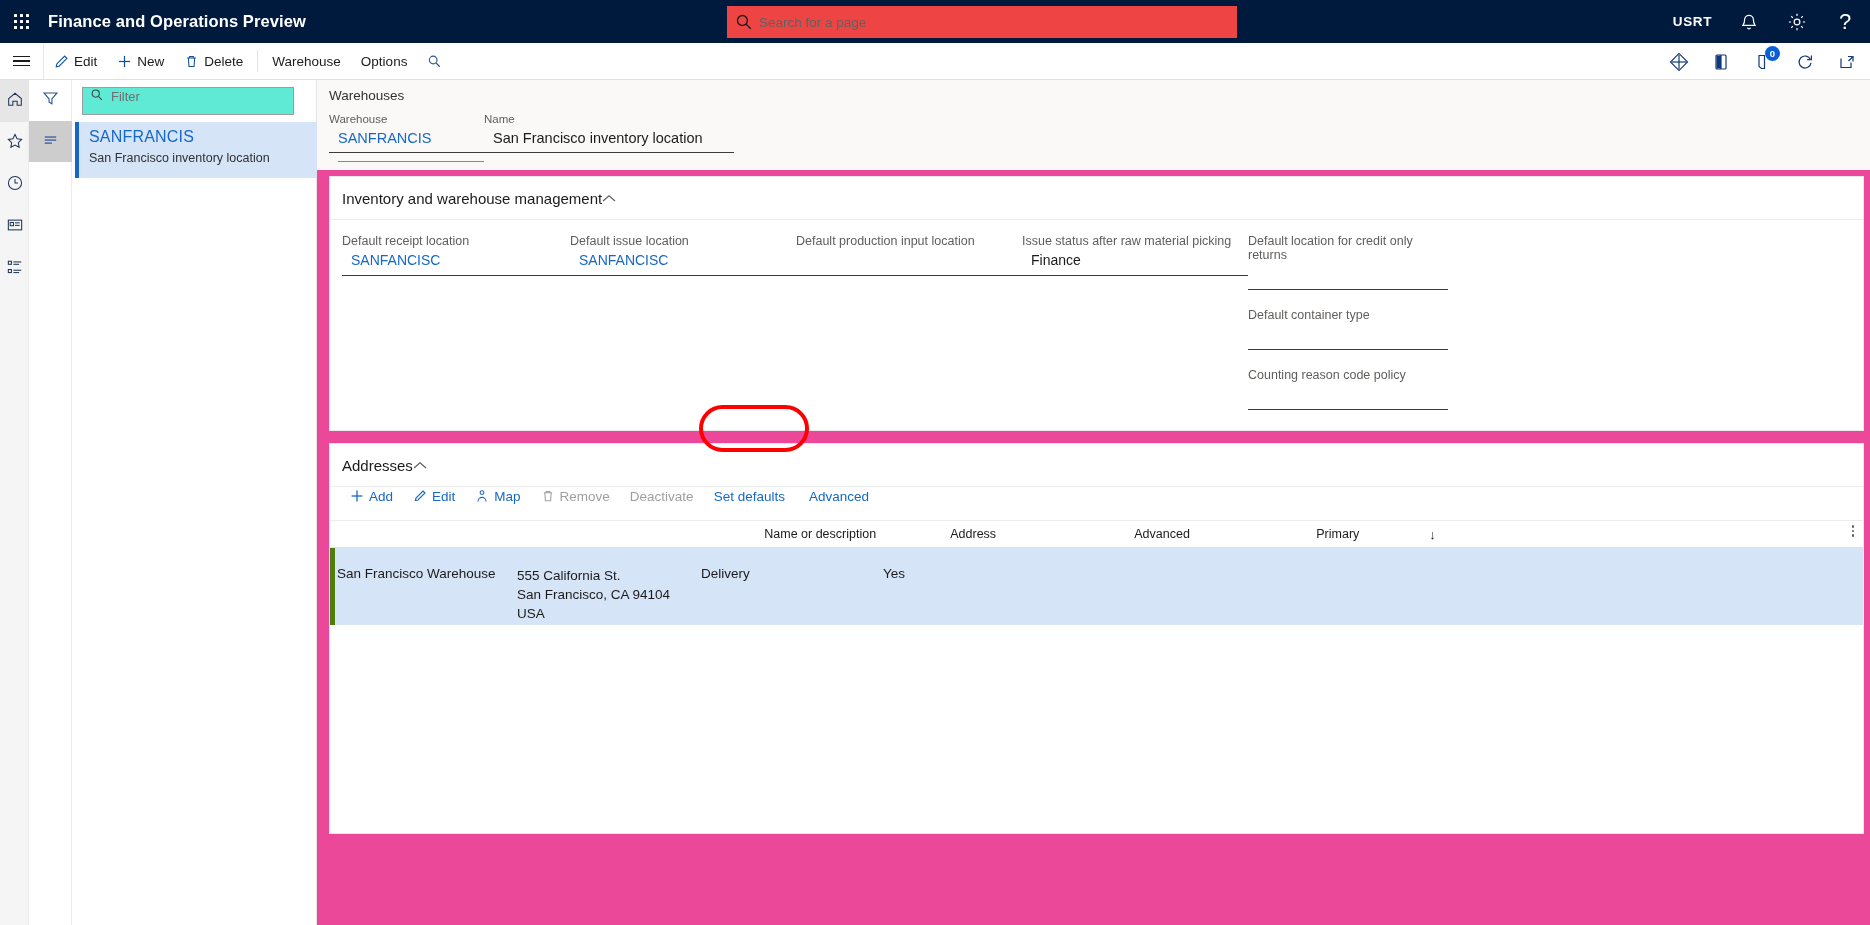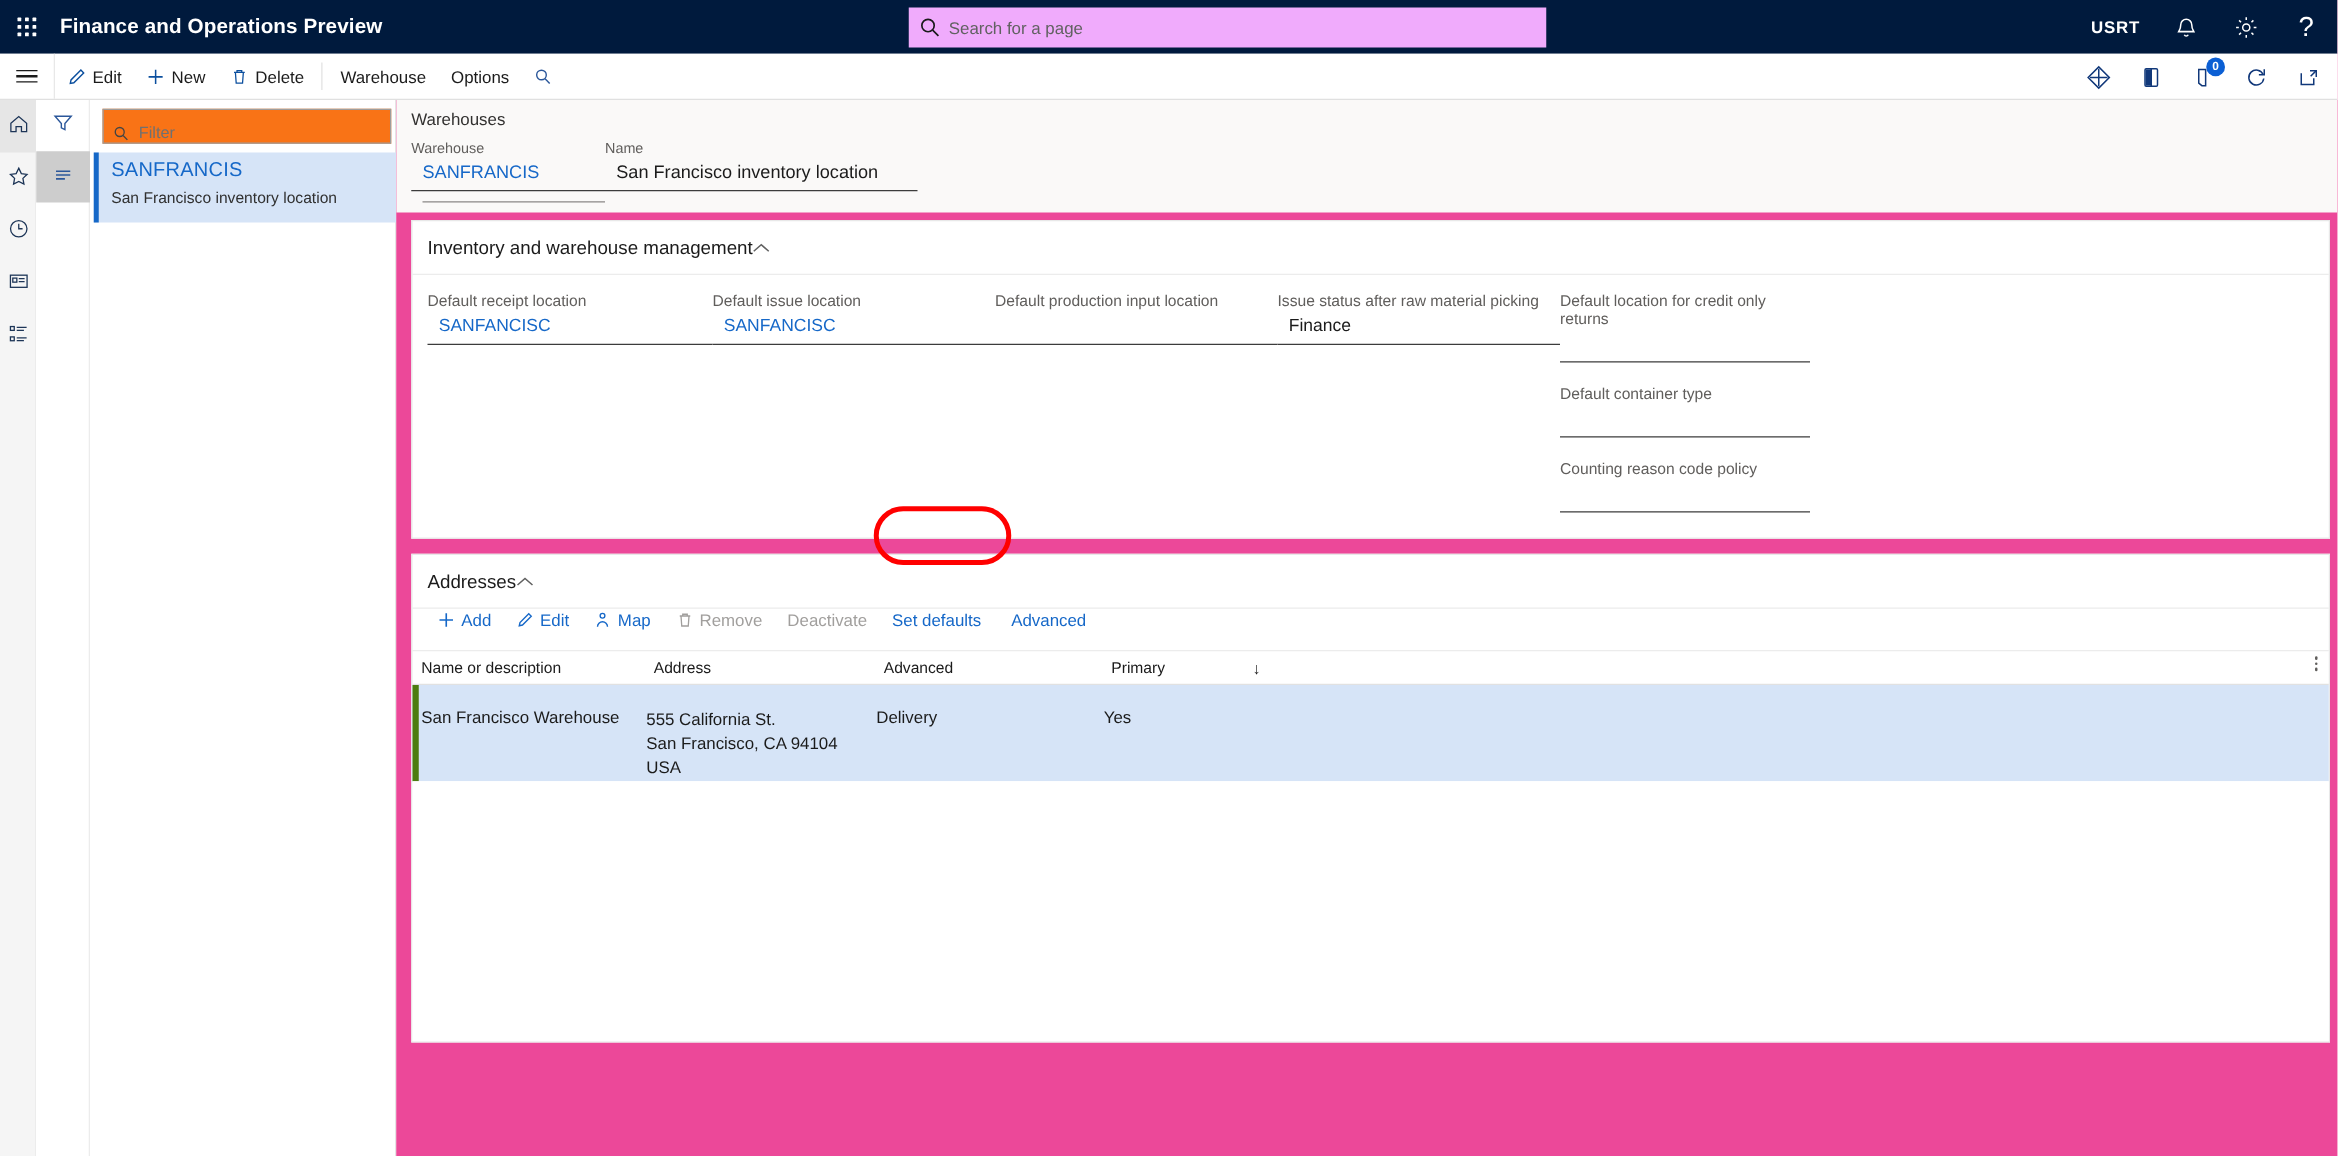--- a/index.html
+++ b/index.html
@@ -36,21 +36,21 @@
   .app-title {
     color: #ffffff;
     font-size: 16.5px;
     font-weight: bold;
     letter-spacing: 0.1px;
     margin-left: 4px;
   }
   .search-wrap {
     position: absolute; left: 727px; top: 6px;
     width: 510px; height: 30px;
-    background: #f0abfc;
+    background: #ef4444;
     display: flex; align-items: center;
     padding: 16px 8px;
   }
   .search-wrap .mag {
     width: 18px; height: 18px;
     flex: none;
     margin-right: 4px;
     color: #1a1a1a;
   }
   .search-input {
@@ -151,24 +151,24 @@
     background: #ffffff;
   }
   .lp-tab {
     width: 43px; height: 41px;
     display: flex; align-items: center; justify-content: center;
     cursor: pointer; color: #2b579a;
   }
   .lp-tab.active { background: #cdcdcd; }
   .filterbox {
     position: absolute; left: 53px; top: 7px;
-    width: 231px; height: 28px;
+    width: 212px; height: 28px;
     border: 1px solid #9d9d9d;
-    background: #f97316;
-    display: flex; align-items: flex-end;
+    background: #5eead4;
+    display: flex; align-items: flex-start;
     padding: 0 7px; gap: 5px;
   }
   .filterbox .fm { width: 14px; height: 14px; color: #444; flex: none; }
   .filter-input {
     border: 0; outline: 0; background: transparent;
     font-family: "Liberation Sans", sans-serif;
     font-size: 13px; color: #333; width: 100%;
   }
   .filter-input::placeholder { color: #707070; }
   .lp-record {
@@ -260,20 +260,21 @@
   .tb-btn.disabled { color: #a19f9d; cursor: default; }
   .tb-btn .tbi { width: 14px; height: 14px; display: inline-flex; align-items:center; justify-content:center; }
 
   .grid-head {
     display: flex; align-items: center;
     height: 27px;
     border-bottom: 1px solid #e1e1e1;
     font-size: 12.5px; color: #1b1b1b;
     padding-left: 7px;
     position: relative;
+    justify-content: center;
   }
   .gh-cell { padding-left: 0; }
   .grid-row {
     display: flex;
     background: #d6e4f7;
     border-left: 5px solid #4d7c0f;
     min-height: 77px;
     font-size: 13.5px; color: #1b1b1b;
     padding-top: 18px;
   }

